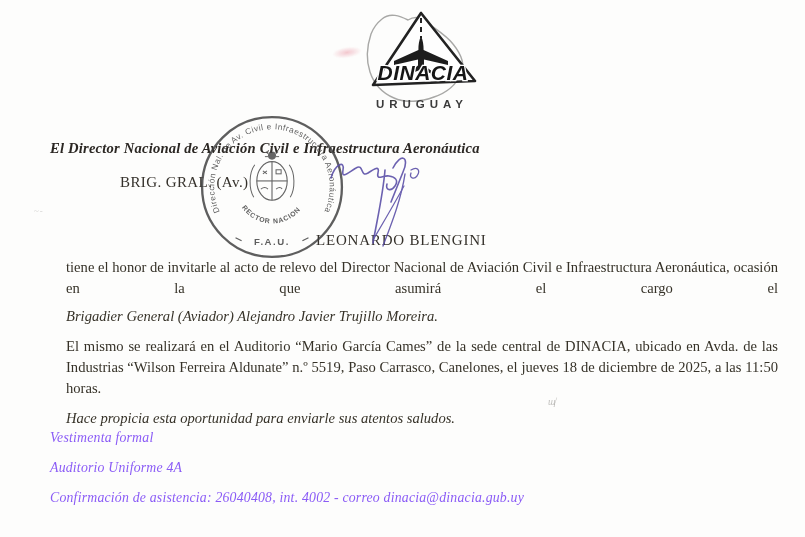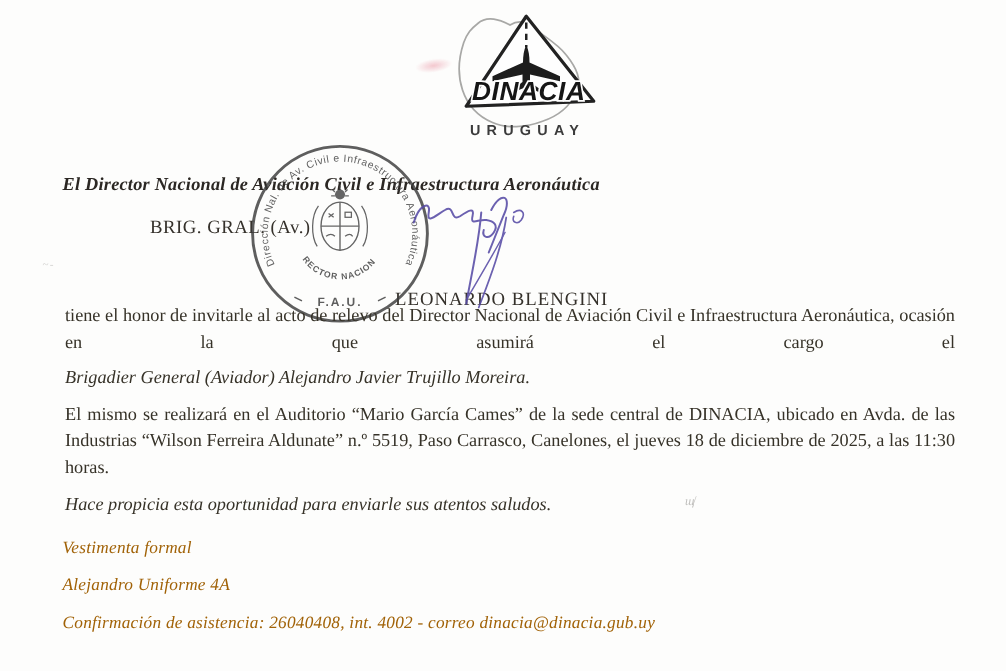--- a/index.html
+++ b/index.html
@@ -18,34 +18,34 @@
     font-weight:bold;font-style:italic;font-size:14.6px;letter-spacing:.2px;
     color:#2b2723;
   }
   .rank-line{left:120px;top:174px;font-size:15px;letter-spacing:.4px;}
   .signer-line{left:316px;top:204px;font-size:15px;letter-spacing:.8px;margin-top:28px;}
   
   #stamp{left:196px;top:110px;width:152px;height:152px;opacity:.82;}
   #signature{left:325px;top:140px;width:118px;height:118px;opacity:.88;}
   
   p.bodytxt{
-    position:absolute;left:50px;width:712px;margin:2px;
+    position:absolute;left:50px;width:712px;margin:16px;
     font-size:14.6px;line-height:21px;color:#363228;
     text-align:justify;
   }
   p.bodytxt:after{content:"";display:inline-block;width:100%;}
   p.nojust{text-align:left;}
   p.nojust:after{content:none;}
   #p1{top:241px;}
   #p2{top:290px;font-style:italic;}
   #p3{top:320px;word-spacing:-0.4px;}
   #p4{top:392px;font-style:italic;}
   .note{
     position:absolute;left:50px;margin:0;
-    font-style:italic;font-size:13.8px;color:#a16207;letter-spacing:.2px;
+    font-style:italic;font-size:13.8px;color:#8b5cf6;letter-spacing:.2px;
   }
   #note1{top:430px;}
   #note2{top:460px;}
   #note3{top:490px;}
   
   .smudge{
     left:332px;top:47px;width:30px;height:11px;border-radius:50%;
     background:radial-gradient(ellipse at center, rgba(226,110,130,.38), rgba(226,110,130,0) 70%);
     filter:blur(.5px);transform:rotate(-8deg);
   }
@@ -124,22 +124,22 @@
     <path d="M68,28 C76,12 85,17 78,32 C74,42 70,52 66,62"></path>
     <path d="M60,30 C58,55 52,80 48,103"></path>
     <path d="M80,34 C76,60 66,85 58,106" stroke-width="1.4"></path>
     <path d="M48,100 C55,88 67,68 79,46" stroke-width="1.2"></path>
     <path d="M86,30 C92,26 96,30 92,36 C89,40 84,38 86,33" stroke-width="1.3"></path>
   </g>
 </svg>
 
 <p id="p1" class="bodytxt">tiene el honor de invitarle al acto de relevo del Director Nacional de Aviación Civil e Infraestructura Aeronáutica, ocasión en la que asumirá el cargo el</p>
 <p id="p2" class="bodytxt nojust">Brigadier General (Aviador) Alejandro Javier Trujillo Moreira.</p>
-<p id="p3" class="bodytxt">El mismo se realizará en el Auditorio “Mario García Cames” de la sede central de DINACIA, ubicado en Avda. de las Industrias “Wilson Ferreira Aldunate” n.º 5519, Paso Carrasco, Canelones, el jueves 18 de diciembre de 2025, a las 11:30 horas.</p>
+<p id="p3" class="bodytxt">El mismo se realizará en el Auditorio “Mario García Cames” de la sede central de DINACIA, ubicado en Avda. de las Industrias “Wilson Ferreira Aldunate” n.º 5519, Paso Carrasco, Canelones, el jueves 18 de diciembre de 2025, a las 11:50 horas.</p>
 <p id="p4" class="bodytxt nojust">Hace propicia esta oportunidad para enviarle sus atentos saludos.</p>
 
 <p id="note1" class="note">Vestimenta formal</p>
-<p id="note2" class="note">Alejandro Uniforme 4A</p>
+<p id="note2" class="note">Auditorio Uniforme 4A</p>
 <p id="note3" class="note">Confirmación de asistencia: 26040408, int. 4002 - correo dinacia@dinacia.gub.uy</p>
 
 <div class="abs smudge"></div>
 <div class="abs tickmark">щ̸</div>
 <div class="abs margin-dust">~-</div>
 
 </body></html>

